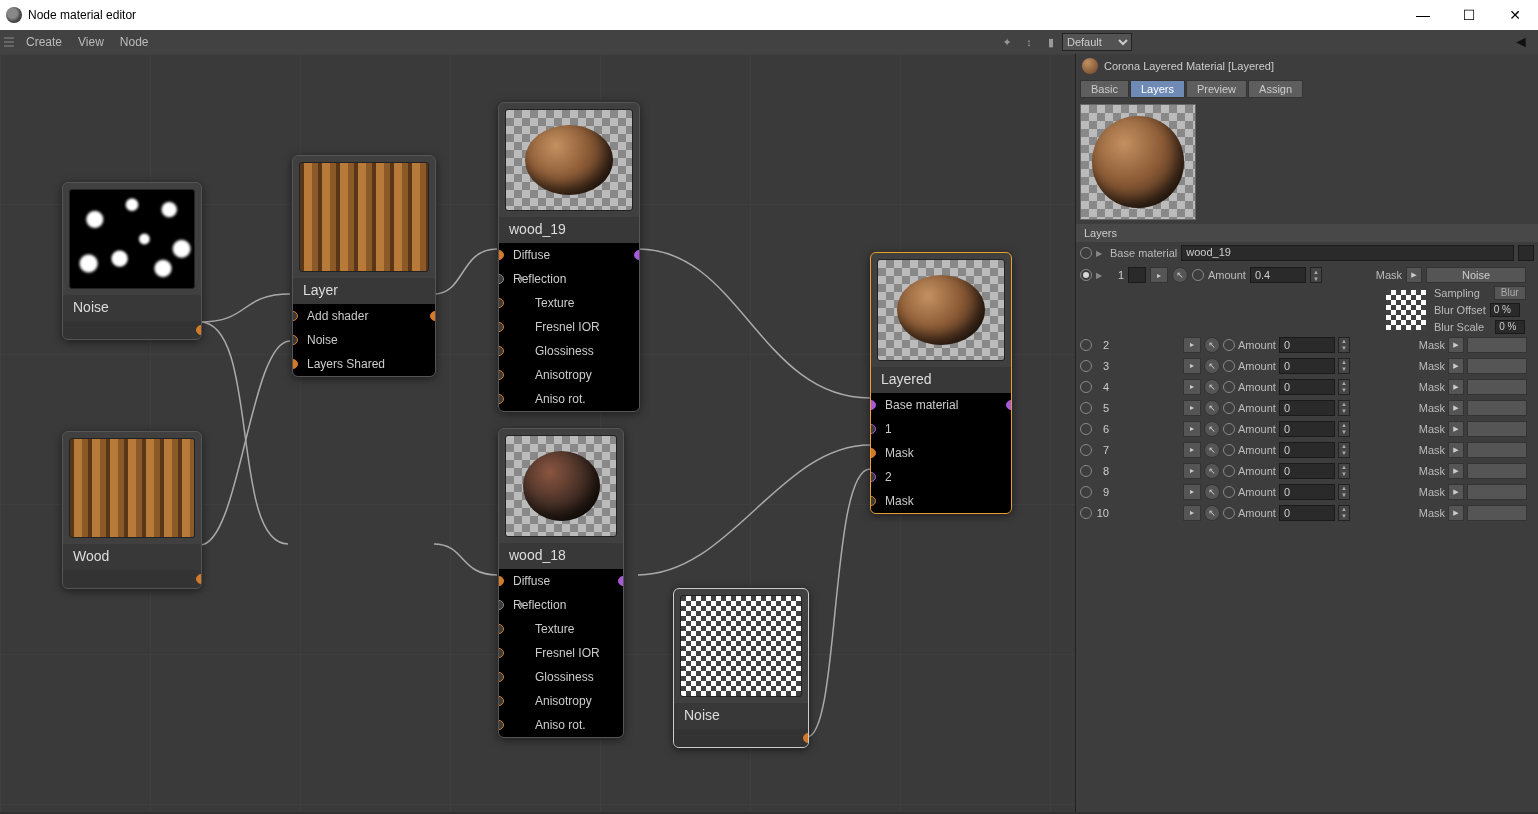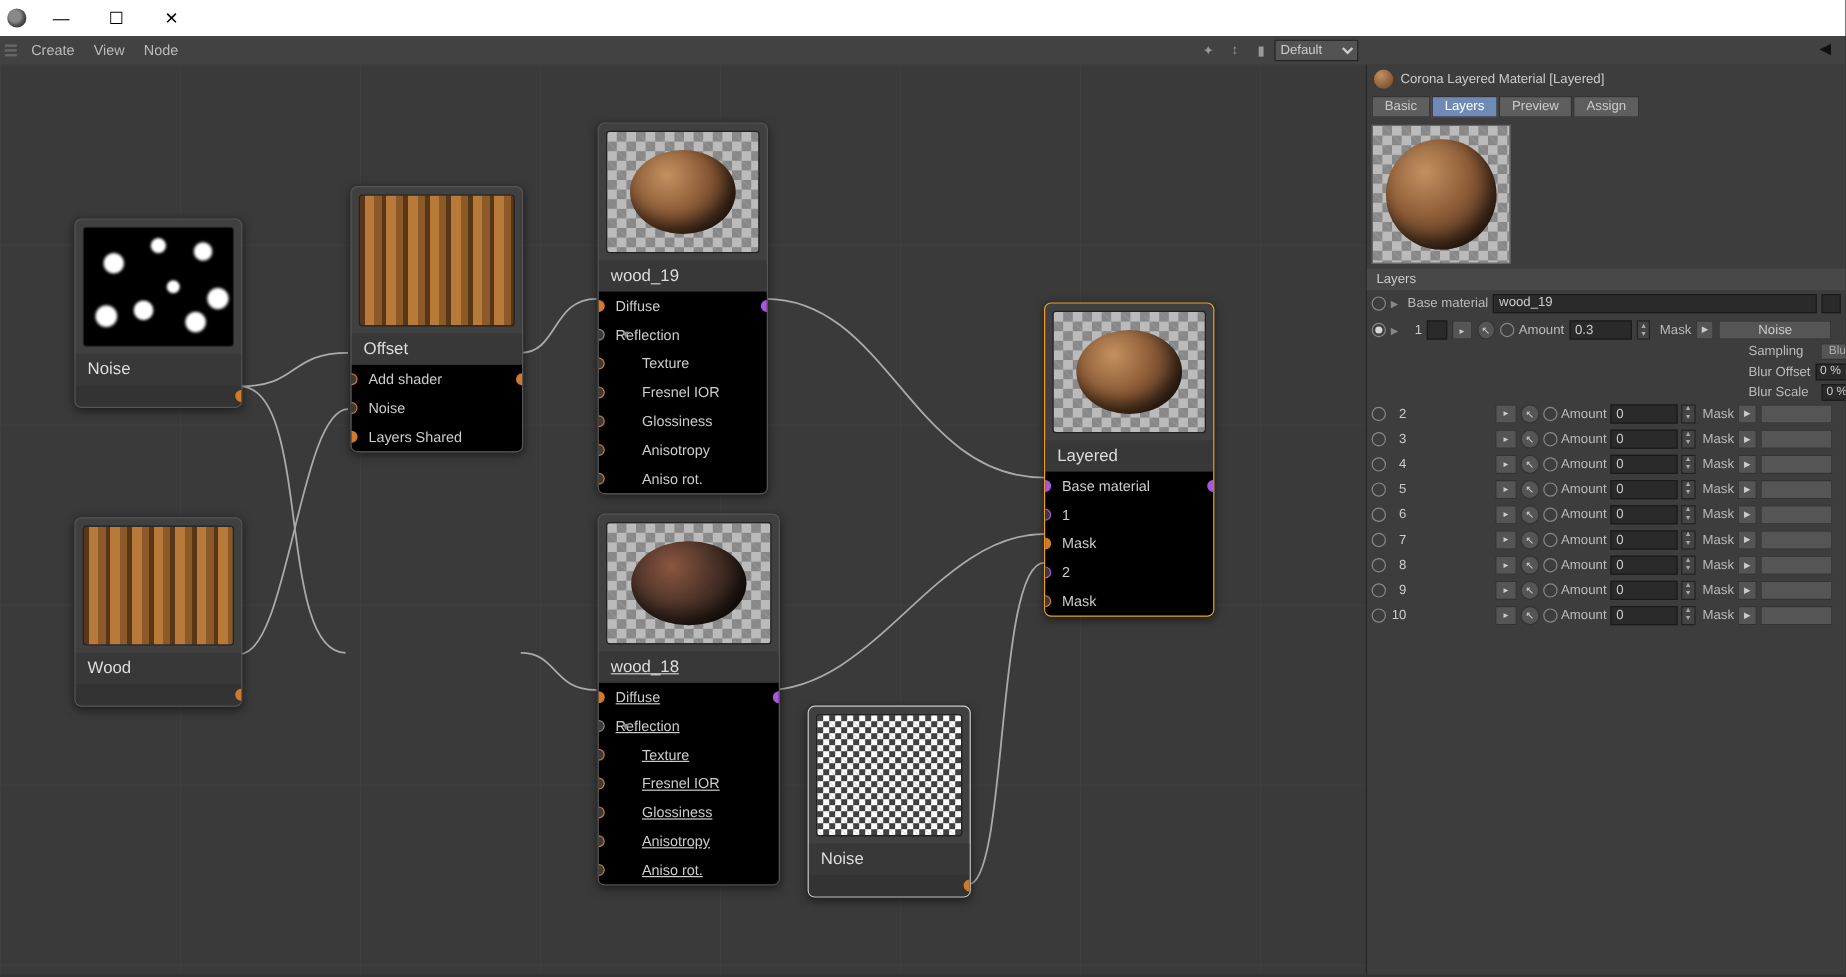--- a/index.html
+++ b/index.html
@@ -60,21 +60,21 @@
   radial-gradient(circle at 40% 70%,#fff 7%,transparent 9%),radial-gradient(circle at 80% 20%,#fff 5%,transparent 7%),
   radial-gradient(circle at 15% 75%,#fff 6%,transparent 8%),radial-gradient(circle at 75% 80%,#fff 6%,transparent 8%),
   radial-gradient(circle at 50% 15%,#fff 5%,transparent 7%),radial-gradient(circle at 90% 60%,#fff 6%,transparent 8%); filter:blur(1px); }
 .th-pixel { background:#000;
   background-image:linear-gradient(45deg,#fff 25%,transparent 25%),linear-gradient(-45deg,#fff 25%,transparent 25%),
   linear-gradient(45deg,transparent 75%,#fff 75%),linear-gradient(-45deg,transparent 75%,#fff 75%),
   linear-gradient(0deg,rgba(128,128,128,.5),rgba(128,128,128,.5));
   background-size:10px 10px; background-position:0 0,0 5px,5px -5px,-5px 0,0 0; }
 
 
-.rpanel { width:400px; background:#3d3d3d; border-left:1px solid #222; display:flex; flex-direction:column; font-size:11px; }
+.rpanel { width:463px; background:#3d3d3d; border-left:1px solid #222; display:flex; flex-direction:column; font-size:11px; }
 .rp-head { display:flex; align-items:center; height:24px; padding:0 6px; gap:6px; }
 .rp-head .sph { width:16px; height:16px; border-radius:50%; background:radial-gradient(circle at 35% 30%,#c39060,#6a4228); }
 .tabs { display:flex; padding:2px 4px; gap:1px; }
 .tab { padding:2px 10px; background:#5e5e5e; font-size:11px; border:1px solid #333; }
 .tab.active { background:#6f8bb5; color:#fff; }
 .rp-preview { padding:4px; }
 .rp-preview .pv { width:116px; height:116px; border:1px solid #666; }
 .section-hdr { background:#484848; padding:3px 8px; font-size:11px; }
 .prop-row { display:flex; align-items:center; height:22px; padding:0 4px; gap:4px; }
 .radio { width:12px; height:12px; border:1.5px solid #888; border-radius:50%; flex-shrink:0; }
@@ -97,20 +97,21 @@
 .sub-props { display:flex; flex-direction:column; gap:1px; margin-left:4px; }
 .sub-props .r { display:flex; align-items:center; gap:4px; height:16px; }
 .val-field { width:30px; background:#2a2a2a; border:1px solid #1a1a1a; height:14px; font-size:10px; padding:0 3px; color:#ccc; }
 .none-chip { background:#555; border:1px solid #333; height:14px; padding:0 6px; font-size:10px; color:#aaa; }
 </style>
 </head>
 <body>
 
 <div class="titlebar">
   <div class="icon"></div>
+  <div class="title">Node material editor</div>
   <div class="winbtn">—</div>
   <div class="winbtn">☐</div>
   <div class="winbtn close">✕</div>
 </div>
 
 <div class="menubar">
   <div class="grip">
       <span></span>
       <span></span>
       <span></span>
@@ -152,21 +153,21 @@
     <div class="node" style="left:62px; top:377px; width:140px;">
       <div class="thumb th-wood" style="height:100px;"></div>
       <div class="nm">Wood</div>
       <div class="footer">
           <div class="port r orange filled" style="top:4px;"></div>
         </div>
     </div>
 
     <div class="node" style="left:292px; top:101px; width:144px;">
       <div class="thumb th-wood" style="height:110px;"></div>
-      <div class="nm">Offset</div>
+      <div class="nm">Layer</div>
       <div class="rows">
         <div class="row">
             <div class="port l orange" style="top:7px;"></div>
             <span>Add shader</span>
             <div class="port r orange filled" style="top:7px;"></div>
           </div>
         <div class="row">
             <div class="port l orange" style="top:7px;"></div>
             <span>Noise</span>
           </div>
@@ -210,21 +211,21 @@
             <div class="port l orange" style="top:7px;"></div>
             <span>Anisotropy</span>
           </div>
         <div class="row sub">
             <div class="port l orange" style="top:7px;"></div>
             <span>Aniso rot.</span>
           </div>
       </div>
     </div>
 
-    <div class="node" style="left:498px; top:374px; width:152px;text-decoration:underline;">
+    <div class="node" style="left:498px; top:374px; width:126px;">
       <div class="thumb th-checker" style="height:102px;">
           <div class="th-sphere dark"></div>
         </div>
       <div class="nm">wood_18</div>
       <div class="rows">
         <div class="row">
             <div class="port l orange filled" style="top:7px;"></div>
             <span>Diffuse</span>
             <div class="port r purple filled" style="top:7px;"></div>
           </div>
@@ -323,21 +324,21 @@
 
     <div class="prop-row">
       <div class="radio on"></div>
       <span class="tri2">▶</span>
       <span class="idx">1</span>
       <div class="small-sw th-checker"></div>
       <div class="arrow-chip">▸</div>
       <div class="cursor-chip">↖</div>
       <div class="radio"></div>
       <span class="label">Amount</span>
-      <div class="numfield">0.3</div>
+      <div class="numfield">0.4</div>
       <div class="spinner">
           <span>▲</span>
           <span>▼</span>
         </div>
       <div style="flex:1"></div>
       <span class="label">Mask</span>
       <div class="play">▶</div>
       <div class="mask-btn wide">Noise</div>
       <div style="width:4px"></div>
     </div>

